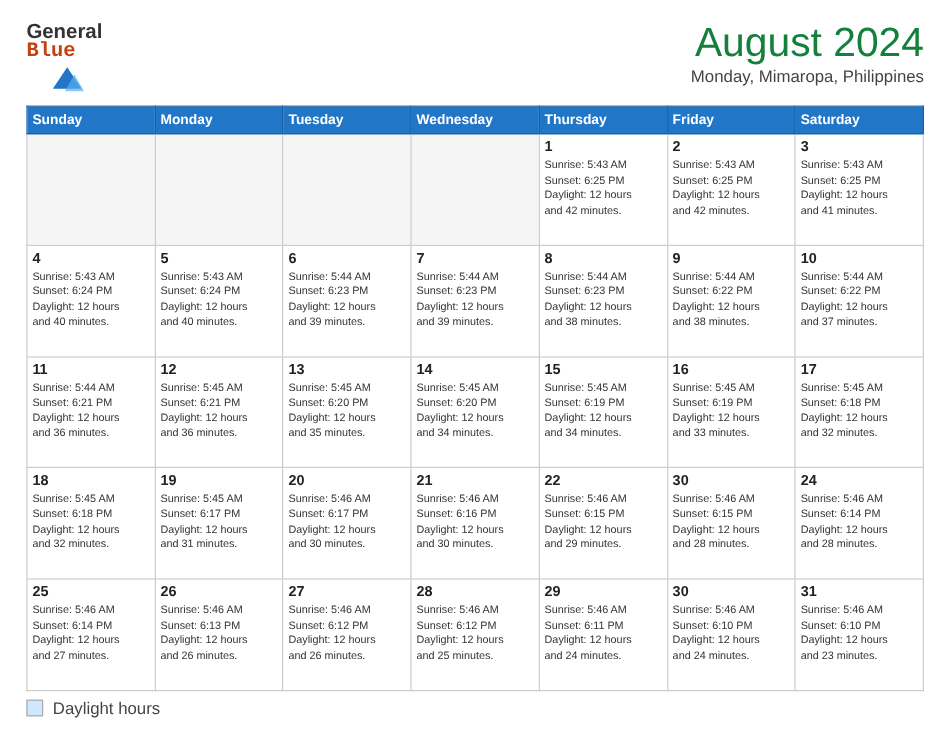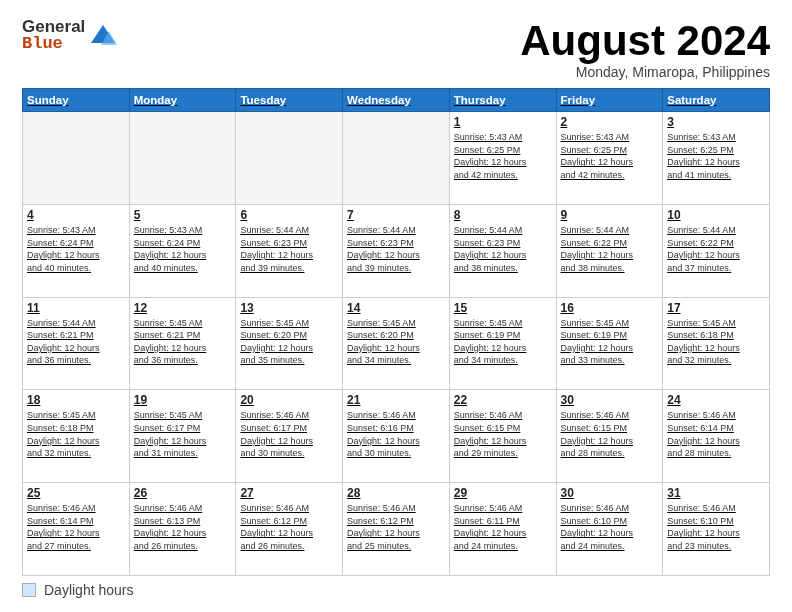--- a/index.html
+++ b/index.html
@@ -20,20 +20,21 @@
     .header {
       display: flex;
       justify-content: space-between;
       align-items: flex-start;
       margin-bottom: 8px;
     }
     .logo {
       display: flex;
       align-items: center;
       gap: 0;
+      flex-direction: column;
     }
     .logo-text {
       display: flex;
       flex-direction: column;
       line-height: 1;
     }
     .logo-general {
       font-size: 17px;
       font-weight: bold;
       color: #333;
@@ -46,36 +47,35 @@
     }
     .logo-icon {
       width: 28px;
       height: 28px;
       margin-left: 4px;
     }
     .title-area {
       text-align: right;
     }
     .main-title {
-      font-size: 42px;
-      font-weight: bold;
-      color: #000000;
+      font-size: 34px;
+      font-weight: normal;
+      color: #15803d;
       line-height: 1.1;
     }
     .subtitle {
       font-size: 14px;
       color: #444;
     }
     .calendar {
       flex: 1;
       border: 1px solid #bbb;
       border-collapse: collapse;
       width: 100%;
       table-layout: fixed;
-      text-decoration: underline;
     }
     .calendar th {
       background: #2176c7;
       color: #fff;
       font-size: 11.5px;
       font-weight: bold;
       padding: 5px 4px;
       text-align: left;
       border: 1px solid #1a5fa0;
     }

